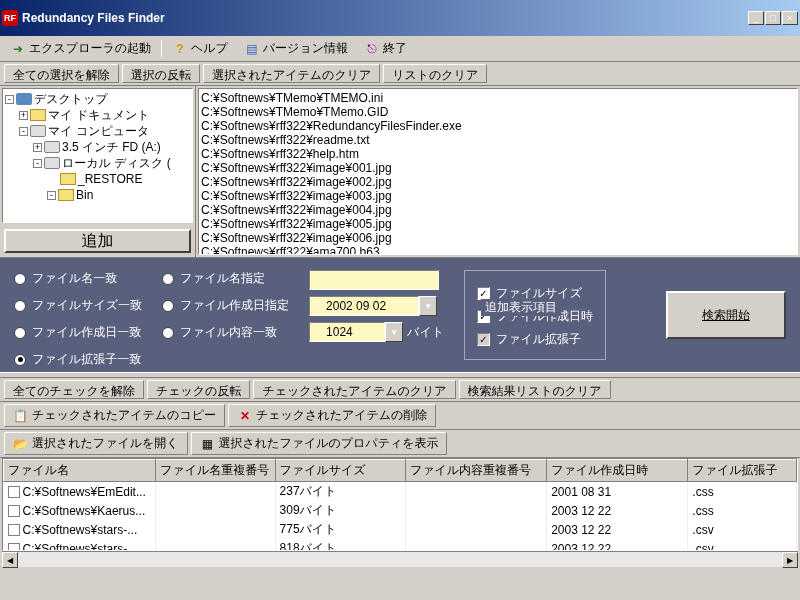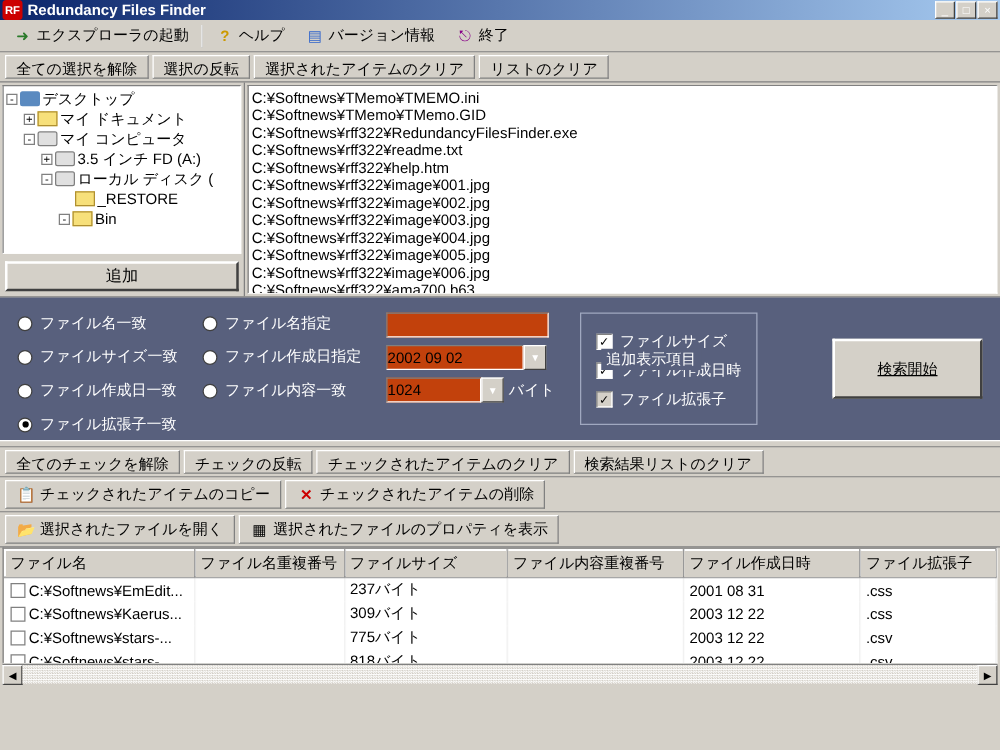--- a/index.html
+++ b/index.html
@@ -1,47 +1,47 @@
 <!DOCTYPE html>
 <html><head>
 <meta charset="utf-8">
 <style>
 * { box-sizing: border-box; margin: 0; padding: 0; }
 body { font-family: "MS UI Gothic", sans-serif; font-size: 12px; background: #d4d0c8; overflow: hidden; width: 800px; height: 600px; }
-.titlebar { background: linear-gradient(to right, #0a246a, #a6caf0); height: 16px; display: flex; align-items: center; padding: 0 2px; color: white; }
+.titlebar { background: linear-gradient(to right, #0a246a, #a6caf0); height: 36px; display: flex; align-items: center; padding: 0 2px; color: white; }
 .titlebar-icon { width: 16px; height: 16px; background: #c00; border-radius: 3px; margin-right: 4px; display: flex; align-items: center; justify-content: center; font-size: 9px; font-weight: bold; }
 .titlebar-text { flex: 1; font-weight: bold; }
 .titlebar-btns { display: flex; gap: 1px; }
 .tbtn { width: 16px; height: 14px; background: #d4d0c8; border: 1px solid; border-color: #fff #404040 #404040 #fff; font-size: 9px; display: flex; align-items: center; justify-content: center; font-family: Arial; }
 .toolbar { background: #d4d0c8; border-bottom: 1px solid #808080; padding: 2px 4px; display: flex; align-items: center; gap: 4px; height: 26px; }
 .tbitem { display: flex; align-items: center; gap: 3px; padding: 2px 6px; }
 .tbicon { width: 16px; height: 16px; display: inline-flex; align-items: center; justify-content: center; }
 .sep { width: 1px; height: 18px; background: #808080; border-right: 1px solid #fff; }
 .btnrow { background: #d4d0c8; border-bottom: 1px solid #808080; padding: 2px 4px; display: flex; gap: 3px; height: 24px; }
 .flatbtn { background: #d4d0c8; border: 1px solid; border-color: #fff #808080 #808080 #fff; padding: 2px 8px; font-size: 12px; cursor: pointer; }
 .upper { display: flex; height: 172px; border-bottom: 1px solid #808080; }
 .treepane { width: 196px; display: flex; flex-direction: column; border-right: 1px solid #808080; }
 .tree { flex: 1; background: white; border: 1px solid; border-color: #808080 #fff #fff #808080; margin: 2px; overflow: auto; font-size: 12px; padding: 2px; }
 .tnode { white-space: nowrap; display: flex; align-items: center; gap: 2px; height: 16px; }
 .exp { width: 9px; height: 9px; border: 1px solid #808080; display: inline-flex; align-items: center; justify-content: center; font-size: 9px; line-height: 1; background: white; cursor: pointer; }
 .ticon { width: 16px; height: 12px; display: inline-block; }
 .folder { background: #f7e07a; border: 1px solid #b09030; }
 .drive { background: #e0e0e0; border: 1px solid #808080; border-radius: 2px; }
 .desktop-ico { background: #5a8ac0; border-radius: 2px; }
 .addbtn-wrap { padding: 4px; }
-.addbtn { width: 100%; height: 24px; background: #d4d0c8; border: 2px solid; border-color: #fff #404040 #404040 #fff; cursor: pointer; font-size: 13px; }
+.addbtn { width: 100%; height: 24px; background: #d4d0c8; border: 2px solid; border-color: #fff #404040 #404040 #fff; cursor: pointer; font-size: 16px; }
 .listpane { flex: 1; background: white; border: 1px solid; border-color: #808080 #fff #fff #808080; margin: 2px; overflow: auto; font-size: 12px; padding: 2px; }
 .listitem { white-space: nowrap; height: 14px; }
 .criteria { background: #58607d; padding: 12px 14px; display: flex; gap: 20px; height: 114px; color: white; }
 .radiogrp { display: flex; flex-direction: column; gap: 10px; }
 .radio { display: flex; align-items: center; gap: 6px; }
 .rdot { width: 12px; height: 12px; border-radius: 50%; background: white; border: 1px solid #404040; display: flex; align-items: center; justify-content: center; }
 .rdot.on::after { content: ''; width: 5px; height: 5px; background: black; border-radius: 50%; }
 .inputs { display: flex; flex-direction: column; gap: 6px; }
-.txtinput { width: 130px; height: 20px; background: #c2410c; border: 1px solid; border-color: #808080 #fff #fff #808080; padding: 2px 0; color: black; font-size: 12px; }
+.txtinput { width: 130px; height: 20px; background: #fef9c3; border: 1px solid; border-color: #808080 #fff #fff #808080; padding: 2px 16px; color: black; font-size: 12px; }
 .combo { display: flex; }
 .combo .txtinput { width: 110px; }
 .combobtn { width: 18px; height: 20px; background: #d4d0c8; border: 1px solid; border-color: #fff #404040 #404040 #fff; display: flex; align-items: center; justify-content: center; font-size: 8px; cursor: pointer; }
 .chkgroup { border: 1px solid #a0a8c0; padding: 8px 12px 10px; position: relative; }
 .chkgroup-title { position: absolute; top: -8px; left: 16px; background: #58607d; padding: 0 4px; margin-top: 36px; }
 .chk { display: flex; align-items: center; gap: 6px; margin: 6px 0; }
 .chkbox { width: 13px; height: 13px; background: white; border: 1px solid; border-color: #808080 #fff #fff #808080; display: flex; align-items: center; justify-content: center; font-size: 10px; color: black; }
 .chkbox.gray { background: #d4d0c8; }
 .searchbtn { width: 120px; height: 48px; background: #d4d0c8; border: 2px solid; border-color: #fff #404040 #404040 #fff; cursor: pointer; font-size: 12px; align-self: center; margin-left: auto; color: black; text-decoration: underline; }
 .divider { height: 6px; background: #d4d0c8; border-top: 1px solid #fff; border-bottom: 1px solid #808080; }

